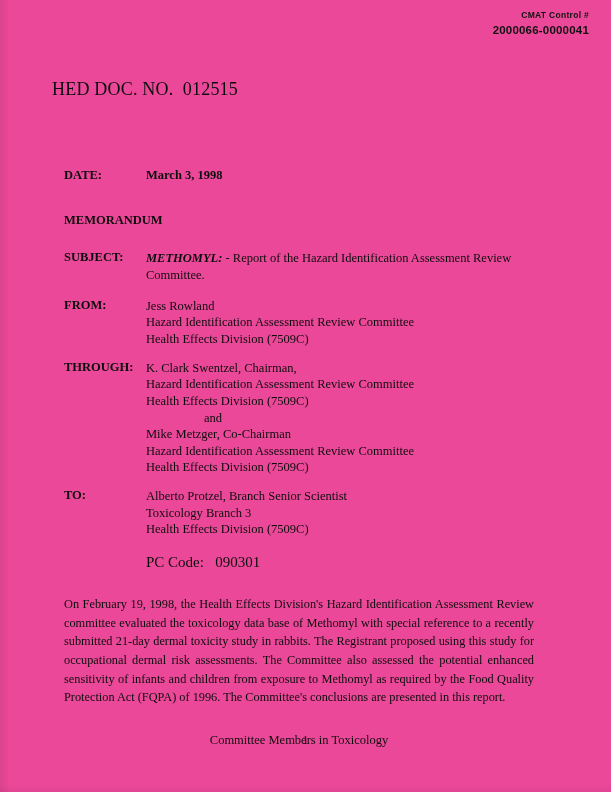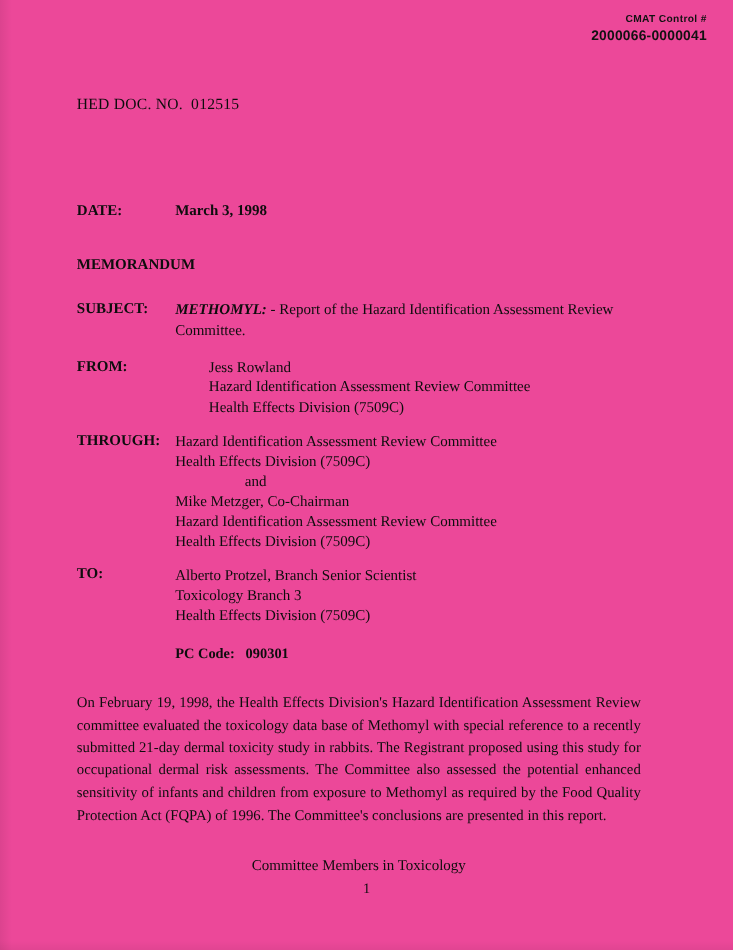--- a/index.html
+++ b/index.html
@@ -40,22 +40,22 @@
     font-size: 11.5px;
     font-weight: bold;
     letter-spacing: 0.2px;
     color: #111;
     margin-top: 2px;
   }
 
   .hed {
     position: absolute;
     top: 79px;
-    left: 64px;
-    font-size: 13px;
+    left: 52px;
+    font-size: 18px;
     letter-spacing: 0.2px;
     white-space: pre;
   }
 
   .body-area {
     position: absolute;
     left: 64px;
     top: 168px;
     width: 480px;
   }
@@ -92,27 +92,27 @@
     font-size: 12.5px;
     margin-bottom: 22px;
   }
   .subject-row { margin-bottom: 14px; }
   .subject-val { font-size: 12.5px; line-height: 1.35; }
   .subject-val .kw {
     font-weight: bold;
     font-style: italic;
     margin-top: 44px;
   }
-  .from-row { margin-bottom: 12px; gap: 28px; }
+  .from-row { margin-bottom: 12px; }
   .through-row { margin-bottom: 12px; }
   .to-row { margin-bottom: 16px; }
 
   .pccode {
-    font-weight: bold;
-    font-size: 12px;
+    font-weight: normal;
+    font-size: 15px;
     margin-left: 82px;
     margin-bottom: 24px;
     white-space: pre;
   }
 
   .para {
     font-size: 12.3px;
     line-height: 1.52;
     text-align: justify;
     width: 470px;
@@ -183,20 +183,21 @@
       <div class="val">
         <span class="ln">Jess Rowland</span>
         <span class="ln">Hazard Identification Assessment Review Committee</span>
         <span class="ln">Health Effects Division (7509C)</span>
       </div>
     </div>
 
     <div class="row through-row">
       <div class="lbl wide">THROUGH:</div>
       <div class="val">
+        <span class="ln">K. Clark Swentzel, Chairman,</span>
         <span class="ln">Hazard Identification Assessment Review Committee</span>
         <span class="ln">Health Effects Division (7509C)</span>
         <span class="ln indent">and</span>
         <span class="ln">Mike Metzger, Co-Chairman</span>
         <span class="ln">Hazard Identification Assessment Review Committee</span>
         <span class="ln">Health Effects Division (7509C)</span>
       </div>
     </div>
 
     <div class="row to-row">

